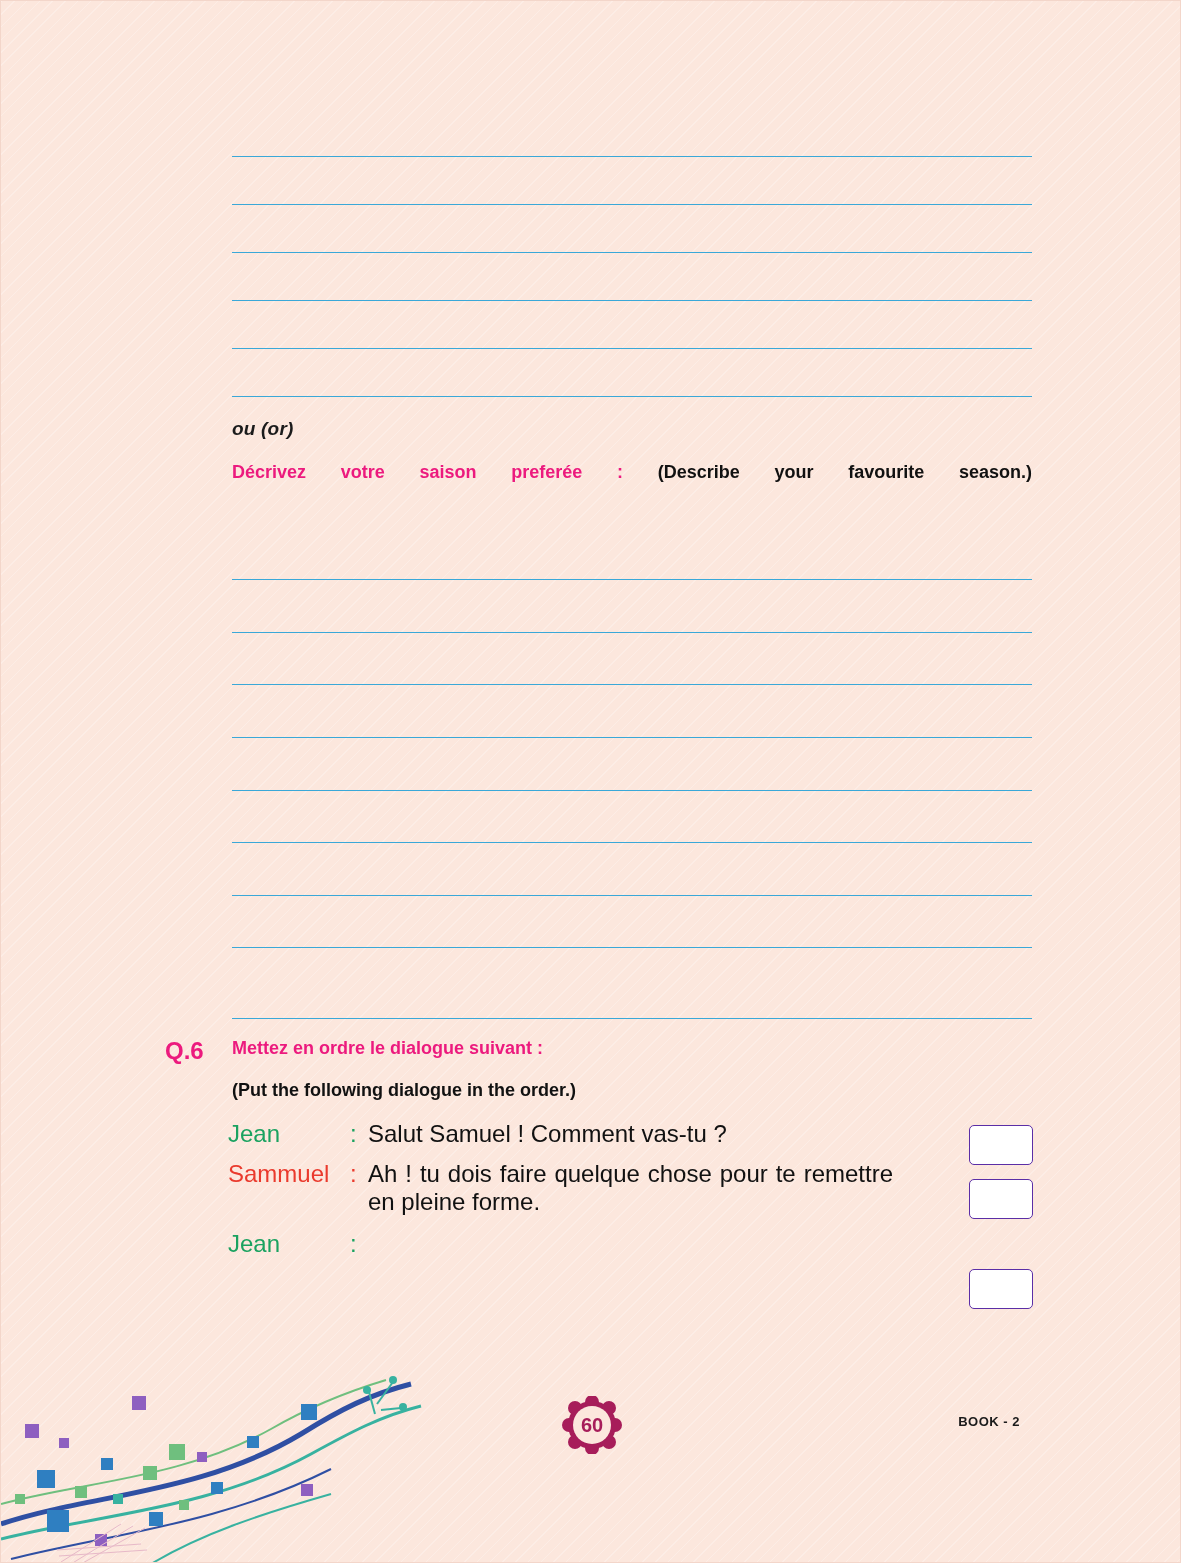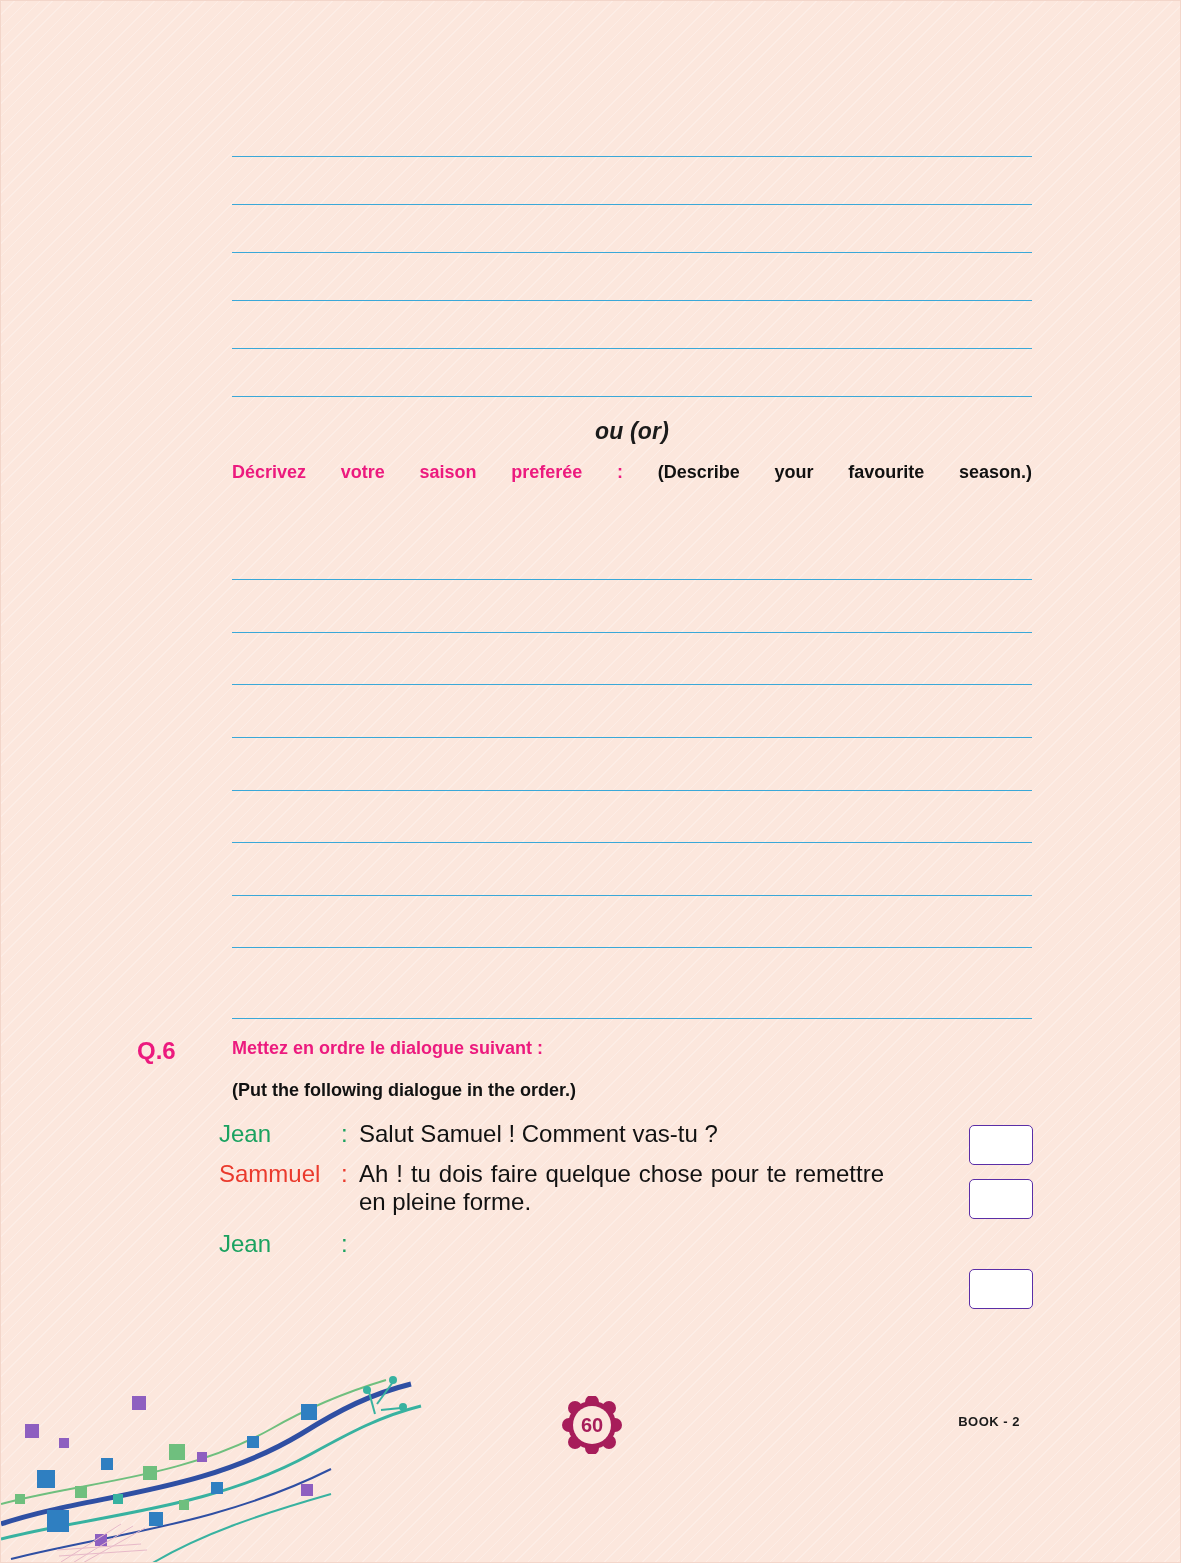--- a/index.html
+++ b/index.html
@@ -40,24 +40,24 @@
     left: 231px;
     width: 800px;
     height: 0;
     border-top: 1.6px solid #3aa8d8;
   }
 
   .center-or {
     position: absolute;
     left: 231px;
     width: 800px;
-    text-align: center;
+    text-align: left;
     font-style: italic;
     font-weight: bold;
-    font-size: 23px;
+    font-size: 19px;
     color: #1b1b1b;
     letter-spacing: 0.2px;
   }
 
   .q-block {
     position: absolute;
     font-size: 18px;
     line-height: 1.32;
     color: #111111;
     font-weight: bold;
@@ -72,21 +72,21 @@
 
   .qnum {
     position: absolute;
     color: #ec1a7e;
     font-weight: bold;
     font-size: 24px;
   }
 
   .dialogue {
     position: absolute;
-    left: 218px;
+    left: 227px;
     top: 1119px;
     width: 720px;
     font-size: 24px;
     color: #111111;
   }
   .d-row {
     display: flex;
     align-items: flex-start;
     margin-bottom: 6px;
   }
@@ -184,21 +184,21 @@
     <div class="rule" style="top:578px;"></div>
     <div class="rule" style="top:631px;"></div>
     <div class="rule" style="top:683px;"></div>
     <div class="rule" style="top:736px;"></div>
     <div class="rule" style="top:789px;"></div>
     <div class="rule" style="top:841px;"></div>
     <div class="rule" style="top:894px;"></div>
     <div class="rule" style="top:946px;"></div>
     <div class="rule" style="top:1017px;"></div>
 
-    <div class="qnum" style="left:136px; top:1036px;">Q.6</div>
+    <div class="qnum" style="left:164px; top:1036px;">Q.6</div>
     <div class="q-block q-fr" style="left:231px; top:1036px; width:800px;">Mettez en ordre le dialogue suivant :</div>
     <div class="q-block" style="left:231px; top:1078px; width:800px;">(Put the following dialogue in the order.)</div>
 
     <div class="dialogue">
 
       <div class="d-row">
         <div class="d-name name-jean">Jean</div>
         <div class="d-colon colon-green">:</div>
         <div class="d-text two-line">Salut Samuel ! Comment vas-tu ?</div>
       </div>

